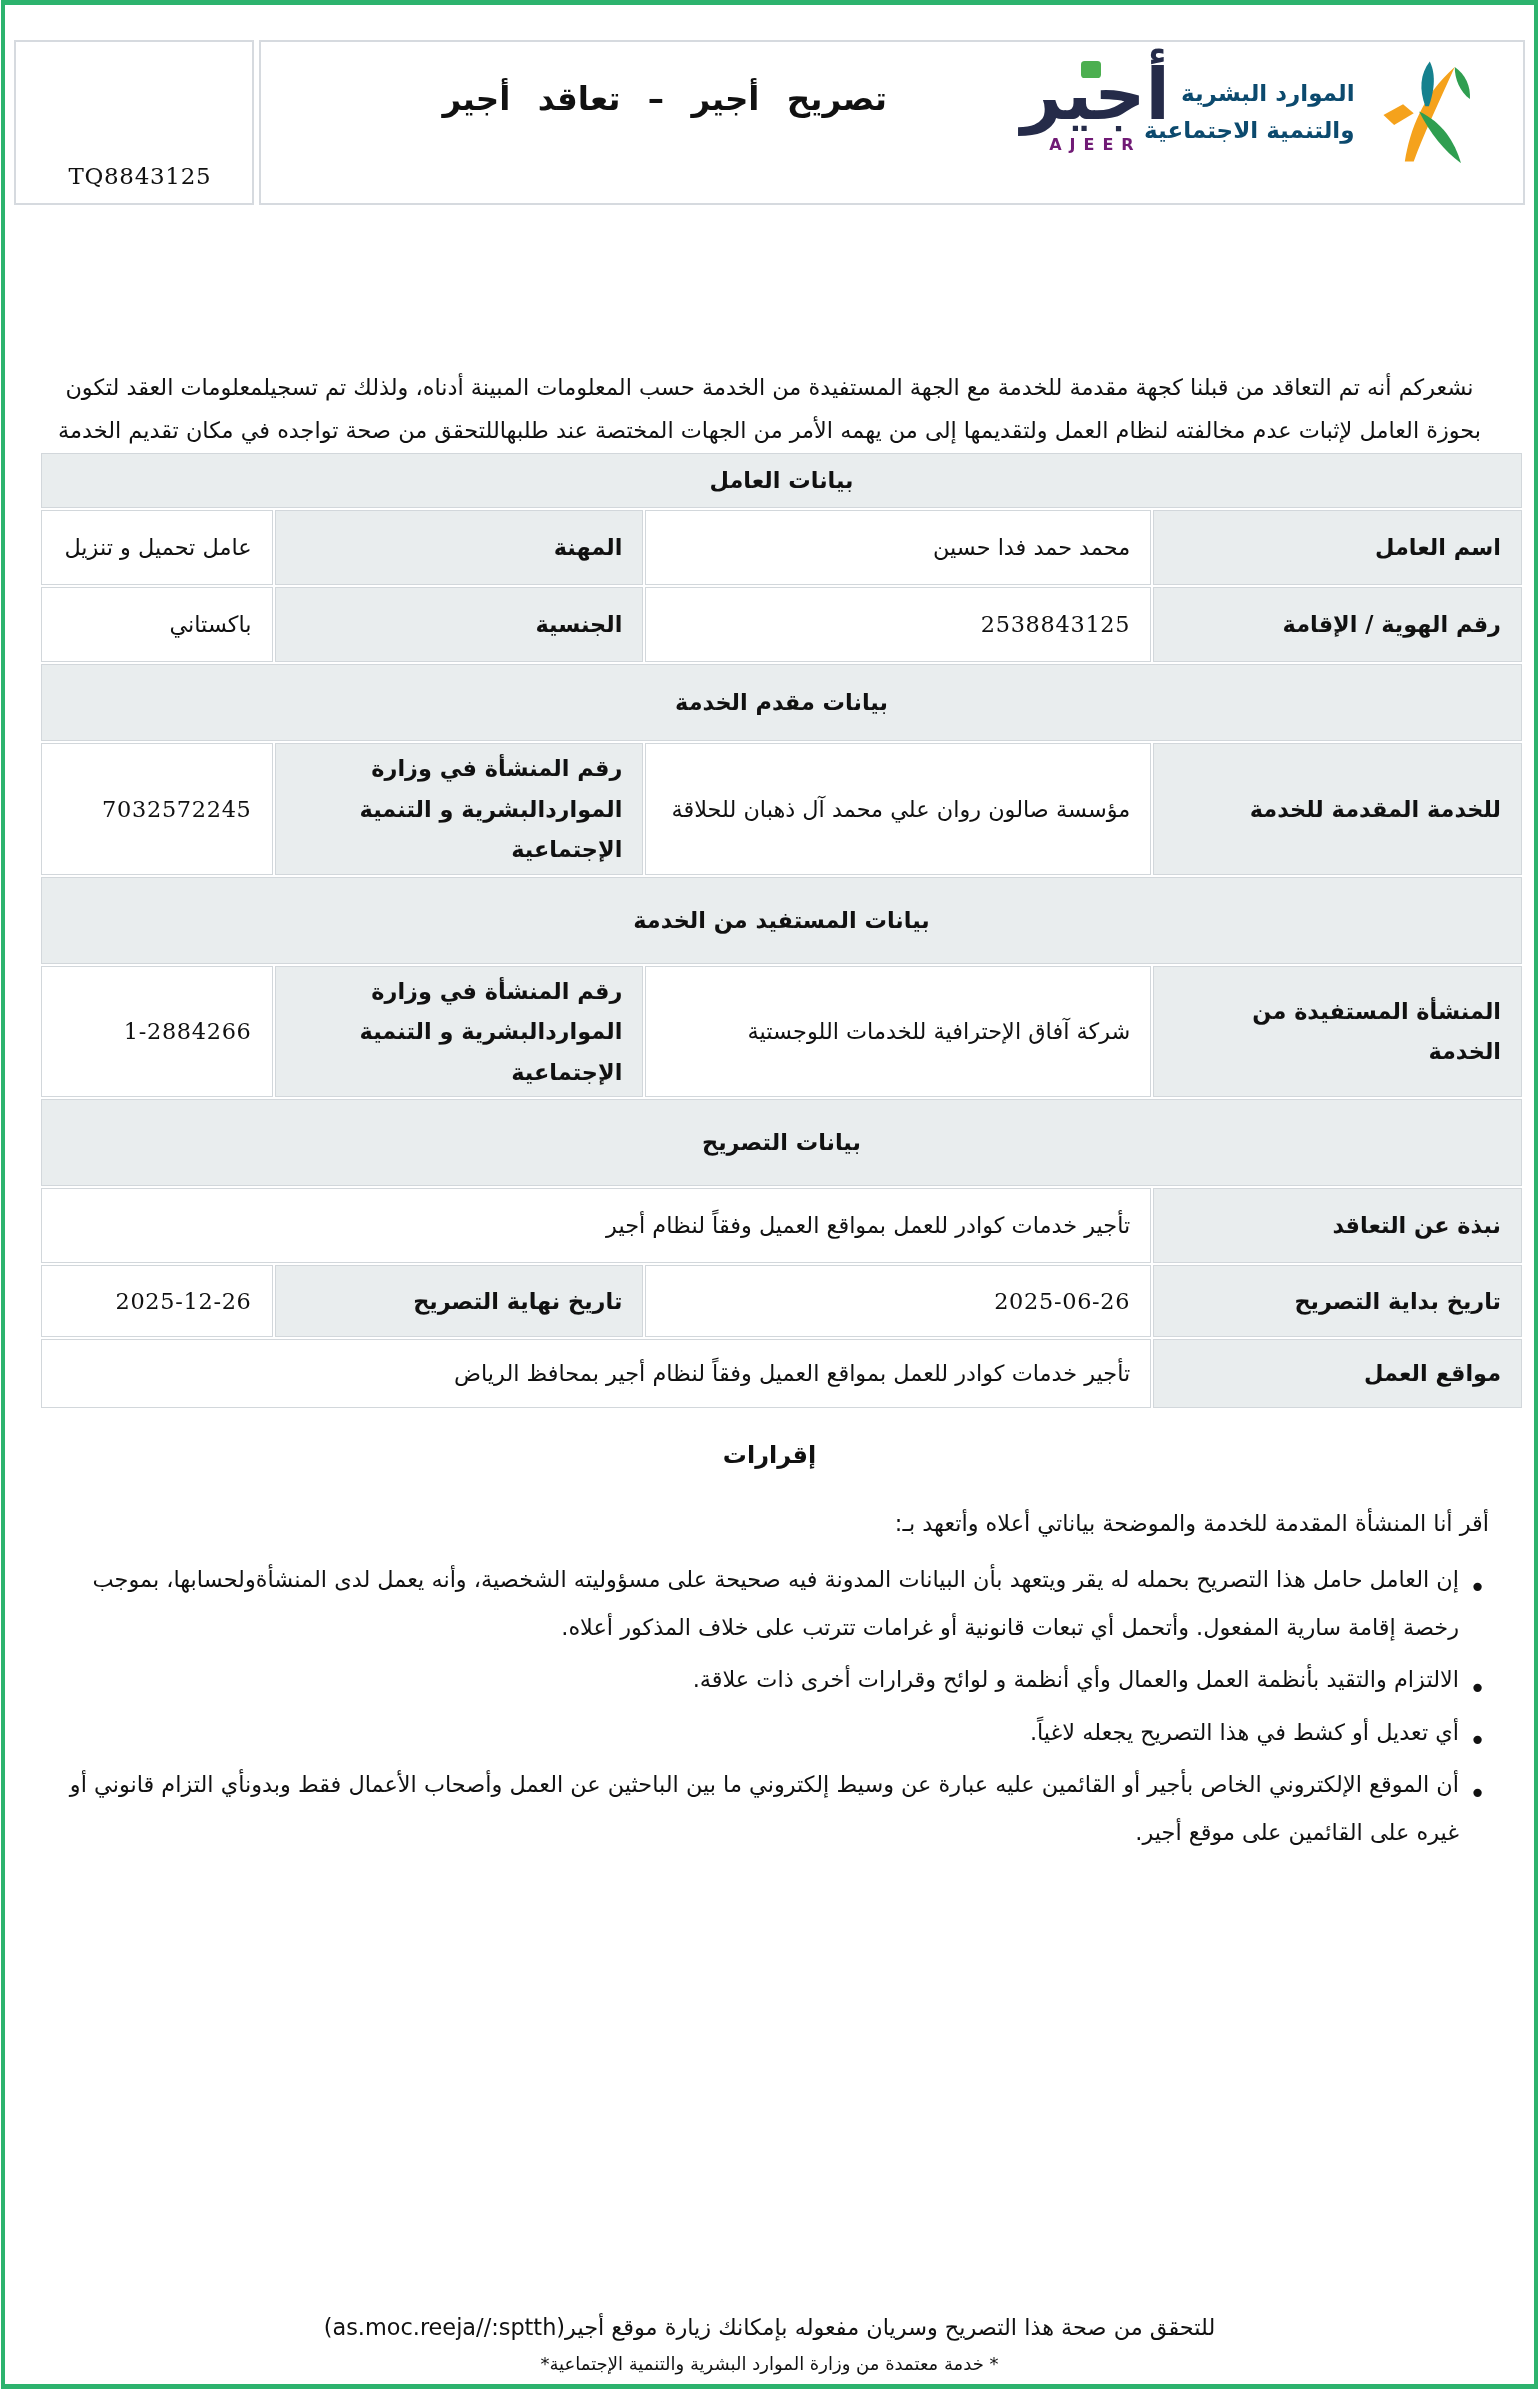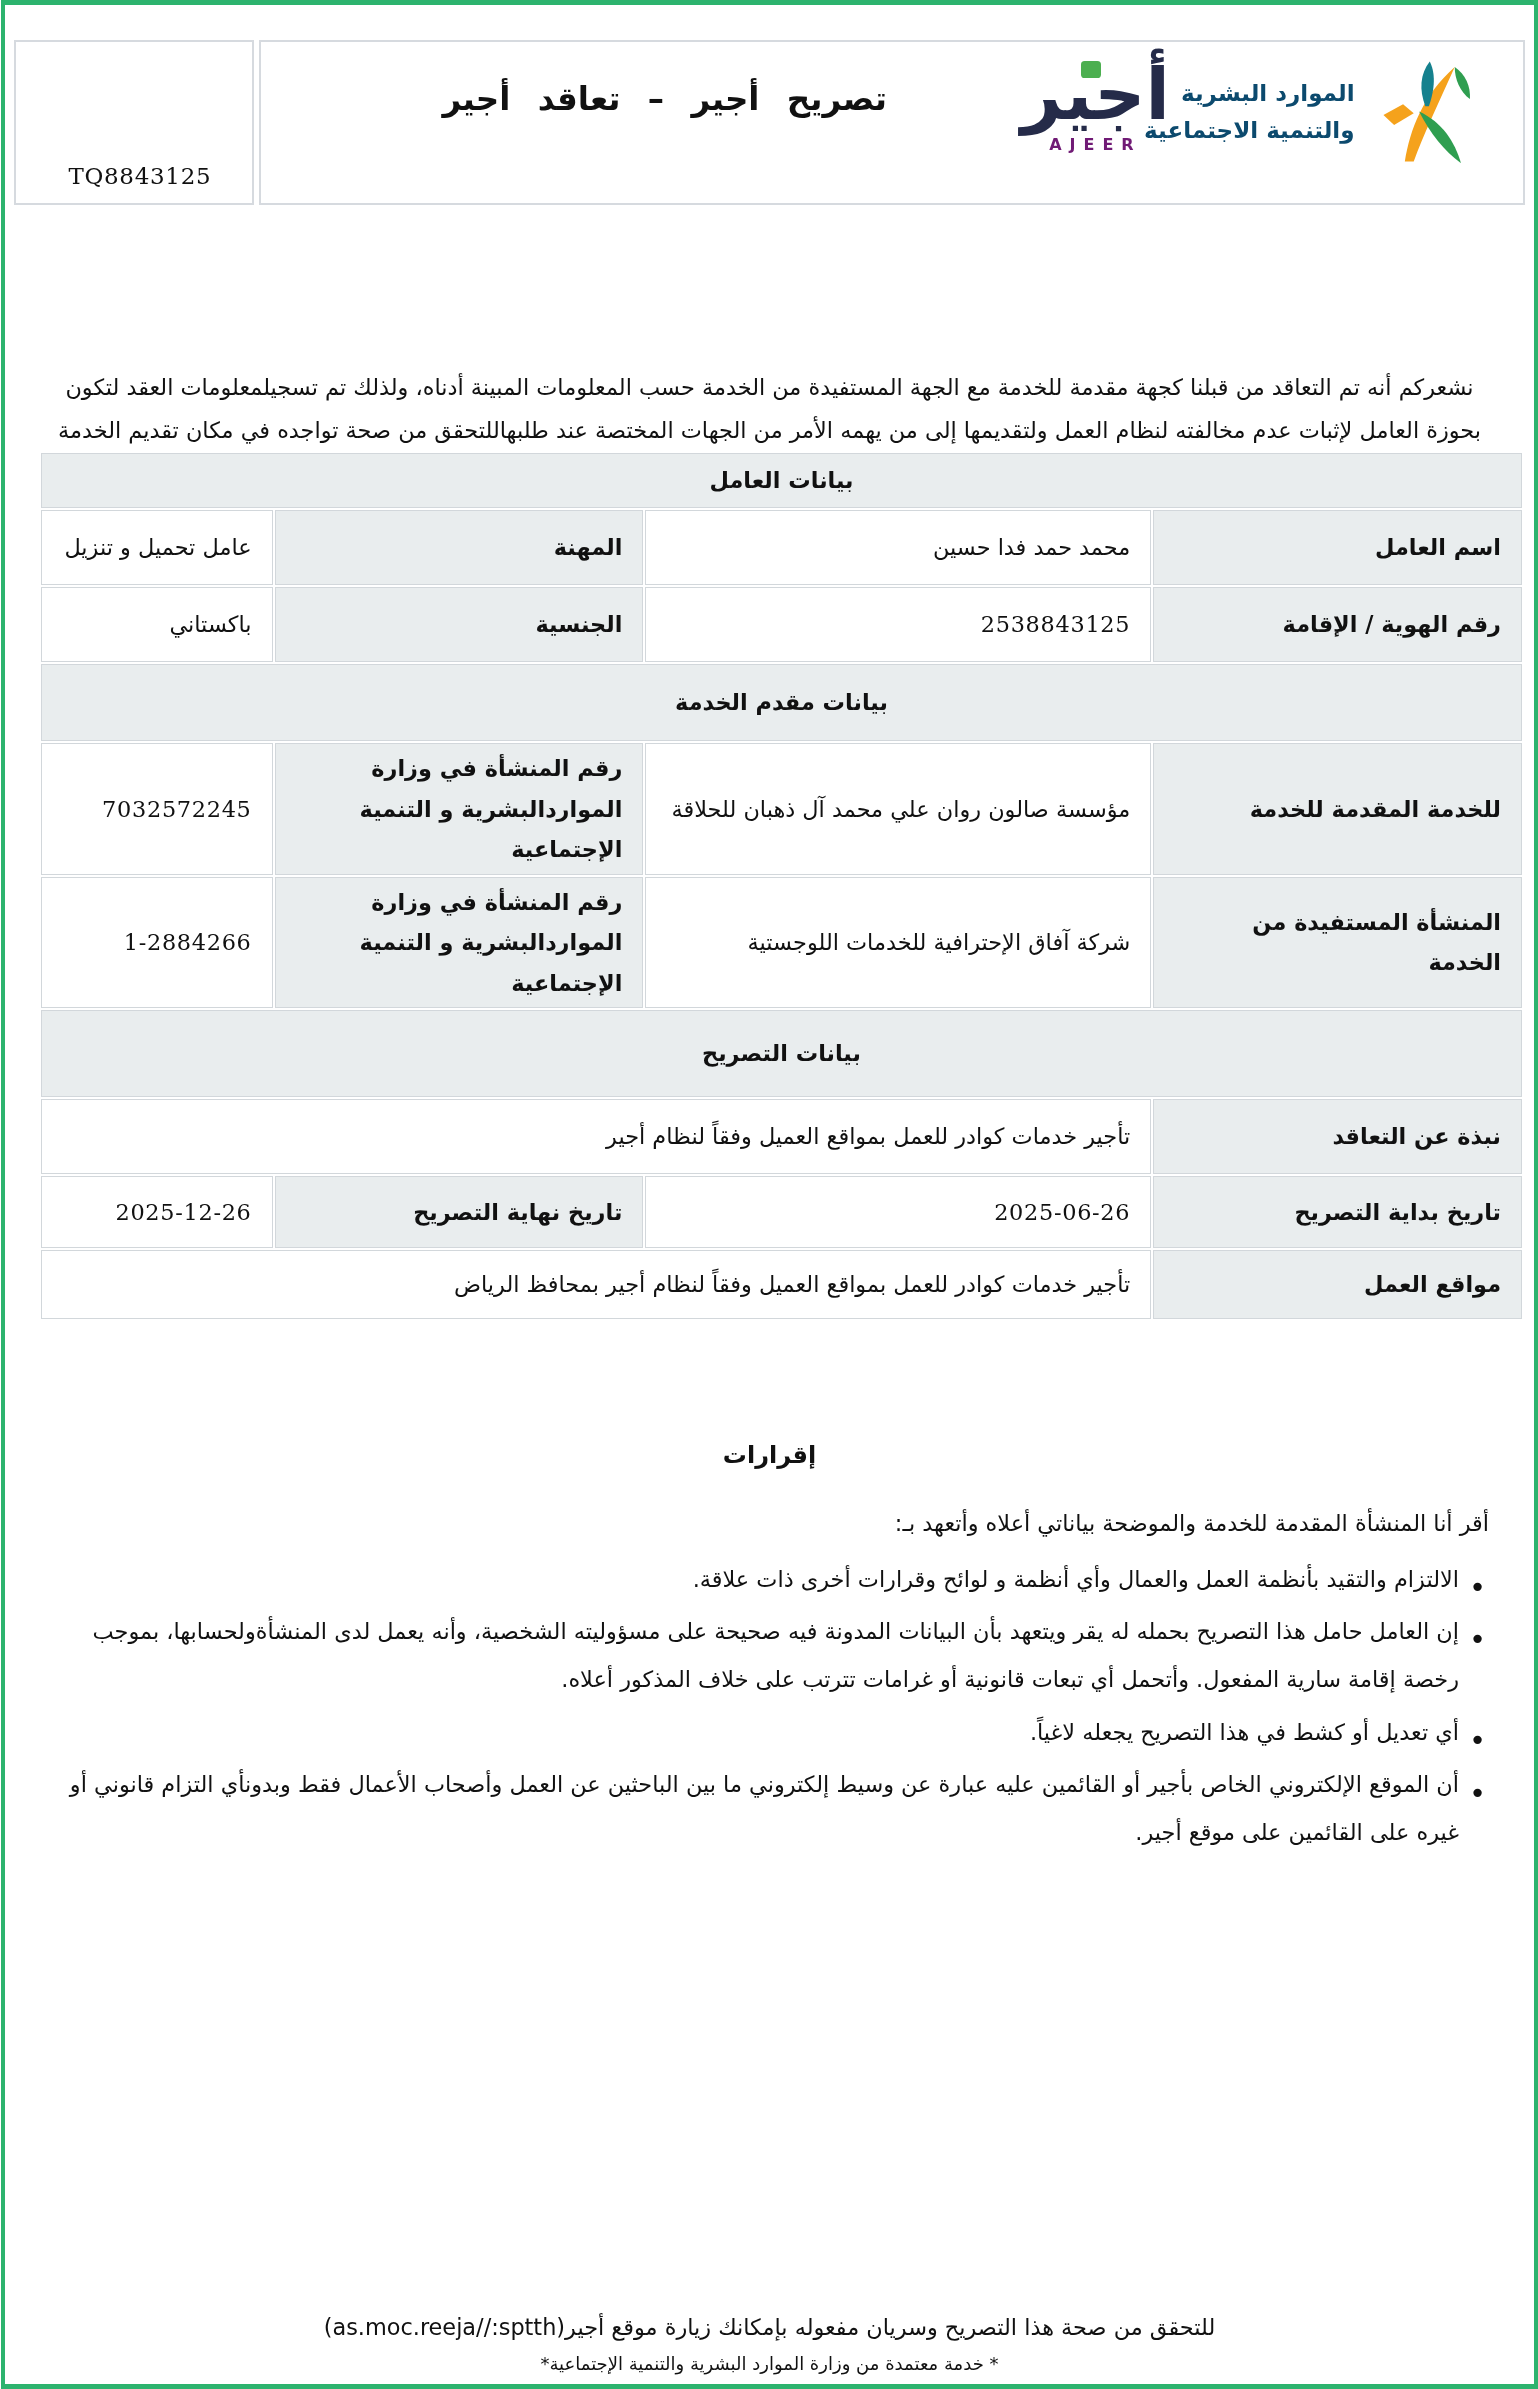--- a/index.html
+++ b/index.html
@@ -105,20 +105,23 @@
   <tr class="h126">
     <td class="sec" colspan="4">بيانات مقدم الخدمة</td>
   </tr>
   <tr class="h140">
     <td class="lbl">للخدمة المقدمة للخدمة</td>
     <td class="val">مؤسسة صالون روان علي محمد آل ذهبان للحلاقة</td>
     <td class="lbl">رقم المنشأة في وزارة المواردالبشرية و التنمية الإجتماعية</td>
     <td class="val num">7032572245</td>
   </tr>
 
+  <tr class="h120">
+    <td class="sec" colspan="4">بيانات المستفيد من الخدمة</td>
+  </tr>
   <tr class="h150">
     <td class="lbl">المنشأة المستفيدة من الخدمة</td>
     <td class="val">شركة آفاق الإحترافية للخدمات اللوجستية</td>
     <td class="lbl">رقم المنشأة في وزارة المواردالبشرية و التنمية الإجتماعية</td>
     <td class="val num">1-2884266</td>
   </tr>
 
   <tr class="h120">
     <td class="sec" colspan="4">بيانات التصريح</td>
   </tr>
@@ -136,22 +139,22 @@
     <td class="lbl">مواقع العمل</td>
     <td class="val" colspan="3">تأجير خدمات كوادر للعمل بمواقع العميل وفقاً لنظام أجير بمحافظ الرياض</td>
   </tr>
 </tbody>
   </table>
 
 <div class="decl">
   <div class="decl-title">إقرارات</div>
   <p class="decl-intro">أقر أنا المنشأة المقدمة للخدمة والموضحة بياناتي أعلاه وأتعهد بـ:</p>
   <ul class="decl-list">
+    <li>إن العامل حامل هذا التصريح بحمله له يقر ويتعهد بأن البيانات المدونة فيه صحيحة على مسؤوليته الشخصية، وأنه يعمل لدى المنشأةولحسابها، بموجب رخصة إقامة سارية المفعول. وأتحمل أي تبعات قانونية أو غرامات تترتب على خلاف المذكور أعلاه.</li>
     <li>الالتزام والتقيد بأنظمة العمل والعمال وأي أنظمة و لوائح وقرارات أخرى ذات علاقة.</li>
-    <li>إن العامل حامل هذا التصريح بحمله له يقر ويتعهد بأن البيانات المدونة فيه صحيحة على مسؤوليته الشخصية، وأنه يعمل لدى المنشأةولحسابها، بموجب رخصة إقامة سارية المفعول. وأتحمل أي تبعات قانونية أو غرامات تترتب على خلاف المذكور أعلاه.</li>
     <li>أي تعديل أو كشط في هذا التصريح يجعله لاغياً.</li>
     <li>أن الموقع الإلكتروني الخاص بأجير أو القائمين عليه عبارة عن وسيط إلكتروني ما بين الباحثين عن العمل وأصحاب الأعمال فقط وبدونأي التزام قانوني أو غيره على القائمين على موقع أجير.</li>
   </ul>
 </div>
 
 <div class="footer">
   <div class="footer-verify">للتحقق من صحة هذا التصريح وسريان مفعوله بإمكانك زيارة موقع أجير(as.moc.reeja//:sptth)</div>
   <div class="footer-accredited">* خدمة معتمدة من وزارة الموارد البشرية والتنمية الإجتماعية*</div>
 </div>
 

